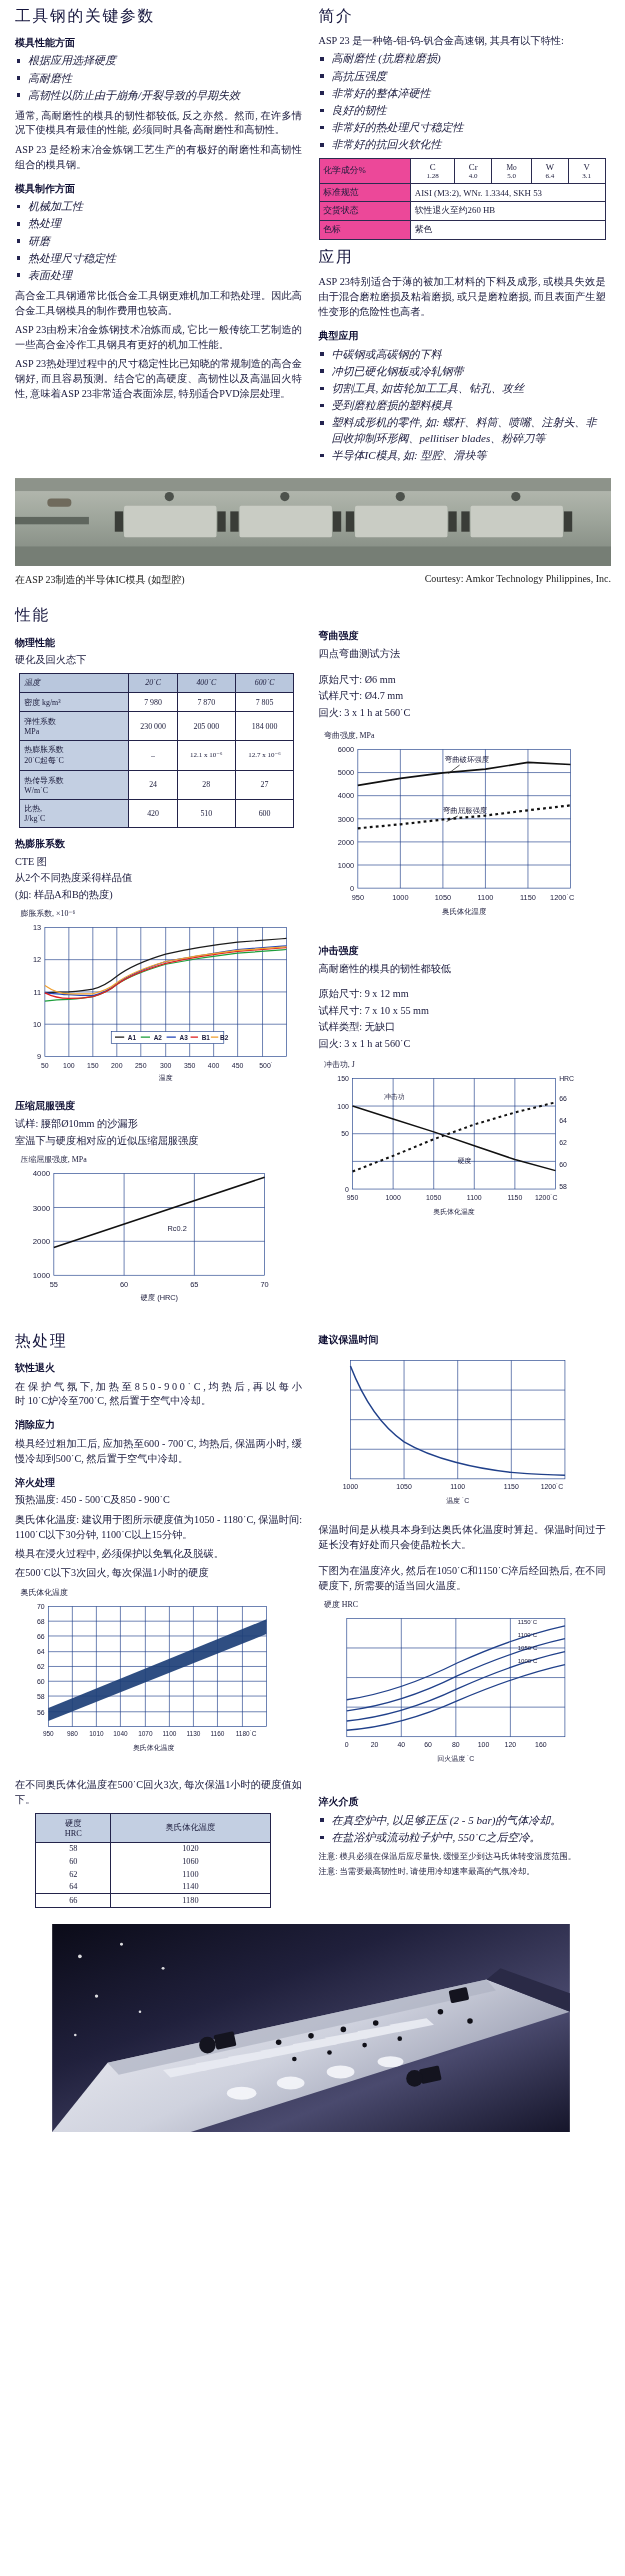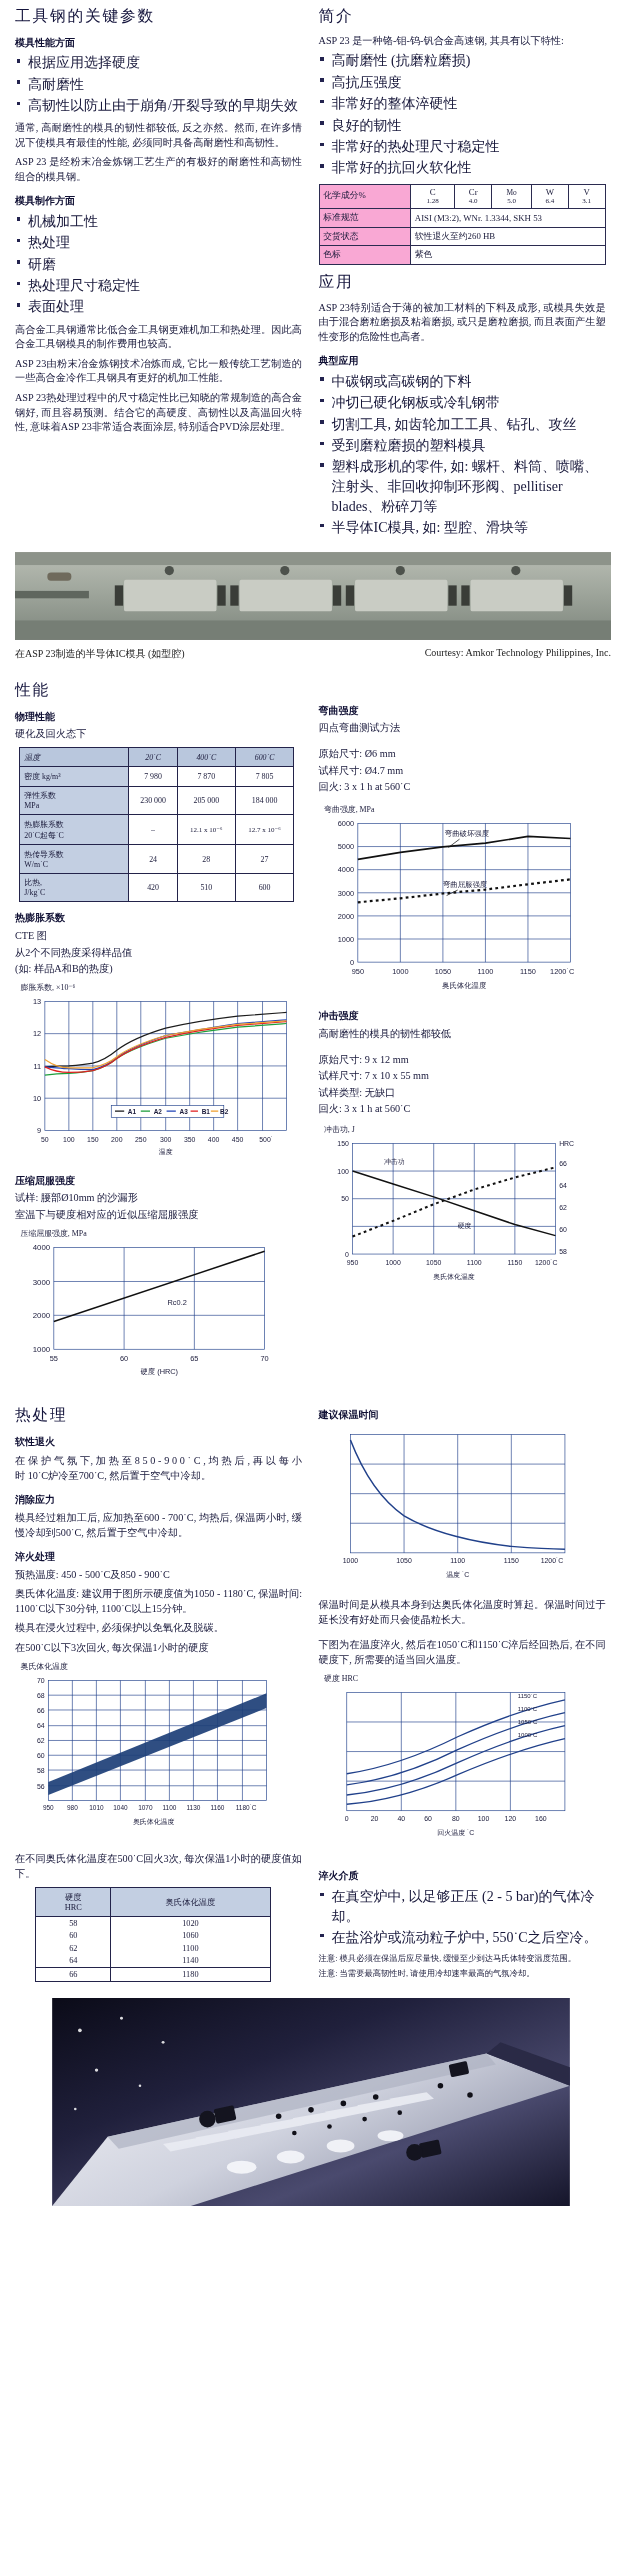--- a/index.html
+++ b/index.html
@@ -35,42 +35,43 @@
     line-height: 1.45;
     margin: 4.6px 0;
     text-align: justify;
     color: #17173a;
   }
   p.tight { margin: 1.8px 0; }
   ul.blist { list-style: none; margin: 2.8px 0 5.5px 0; padding: 0; }
   ul.blist li {
     position: relative;
     padding-left: 13px;
-    font-size: 14px;
+    font-size: 11px;
     line-height: 1.4;
     margin: 1.8px 0;
     color: #17173a;
+    font-style: italic;
   }
   ul.blist li::before {
     content: "";
     position: absolute;
     left: 1.8px; top: 5.5px;
     width: 3.7px; height: 3.7px;
     background: #23234f;
   }
 
   table.tbl { border-collapse: collapse; width: 100%; font-size: 8.8px; margin: 3.7px 0 7.4px 0; }
   table.tbl td, table.tbl th {
     border: 0.9px solid #2b2b50;
     padding: 2.8px 3.7px;
     vertical-align: middle;
     color: #1a1a3a;
     font-weight: normal;
   }
-  td.hdcell, th.hdcell { background: #f9a8d4; }
+  td.hdcell, th.hdcell { background: #ec4899; }
   td.ctr { text-align: center; }
 
   
   table.phys { border-collapse: collapse; width: 96%; font-size: 7.9px; margin: 4.6px 0 5.5px 3.7px; }
   table.phys td { border: 0.9px solid #23234a; padding: 3.7px 2.8px; text-align: center; }
   table.phys td.lbl { background: #c3cfe2; text-align: left; padding-left: 4.6px; }
   table.phys tr.hdr td { background: #b9c7dd; font-style: italic; }
 
   
   .chartwrap { margin: 5.5px 0 3.7px 0; }
@@ -429,21 +430,21 @@
           <path d="M42,46.8 L88,39.3 L134,33.3 L180,29.3 L226,22 L272,24.3" stroke="#111" stroke-width="1.8" fill="none"></path>
           <path d="M42,93.3 L88,89 L134,83.8 L180,79.5 L226,73.8 L272,68.5" stroke="#111" stroke-width="2.4" stroke-dasharray="3,3.5" fill="none"></path>
           <text x="160" y="22" font-size="8" text-anchor="middle">弯曲破坏强度</text>
           <line x1="152" y1="25" x2="140" y2="34" stroke="#111" stroke-width="0.8"></line>
           <text x="158" y="77" font-size="8" text-anchor="middle">弯曲屈服强度</text>
           <line x1="150" y1="80" x2="138" y2="86" stroke="#111" stroke-width="0.8"></line>
           <text x="157" y="186" font-size="8" text-anchor="middle">奥氏体化温度</text>
         </svg>
       </div>
 
-      <h2 class="sub" style="margin-top:4px">冲击强度</h2>
+      <h2 class="sub" style="margin-top:13px">冲击强度</h2>
       <p class="body tight">高耐磨性的模具的韧性都较低</p>
       <div class="spacer8"></div>
       <p class="body tight">原始尺寸: 9 x 12 mm</p>
       <p class="body tight">试样尺寸: 7 x 10 x 55 mm</p>
       <p class="body tight">试样类型: 无缺口</p>
       <p class="body tight">回火: 3 x 1 h at 560˙C</p>
 
       <div class="chartwrap" style="margin-top:7.4px">
         <div class="chartlabel">冲击功, J</div>
         <svg width="282" height="166" viewBox="0 0 305 180">

